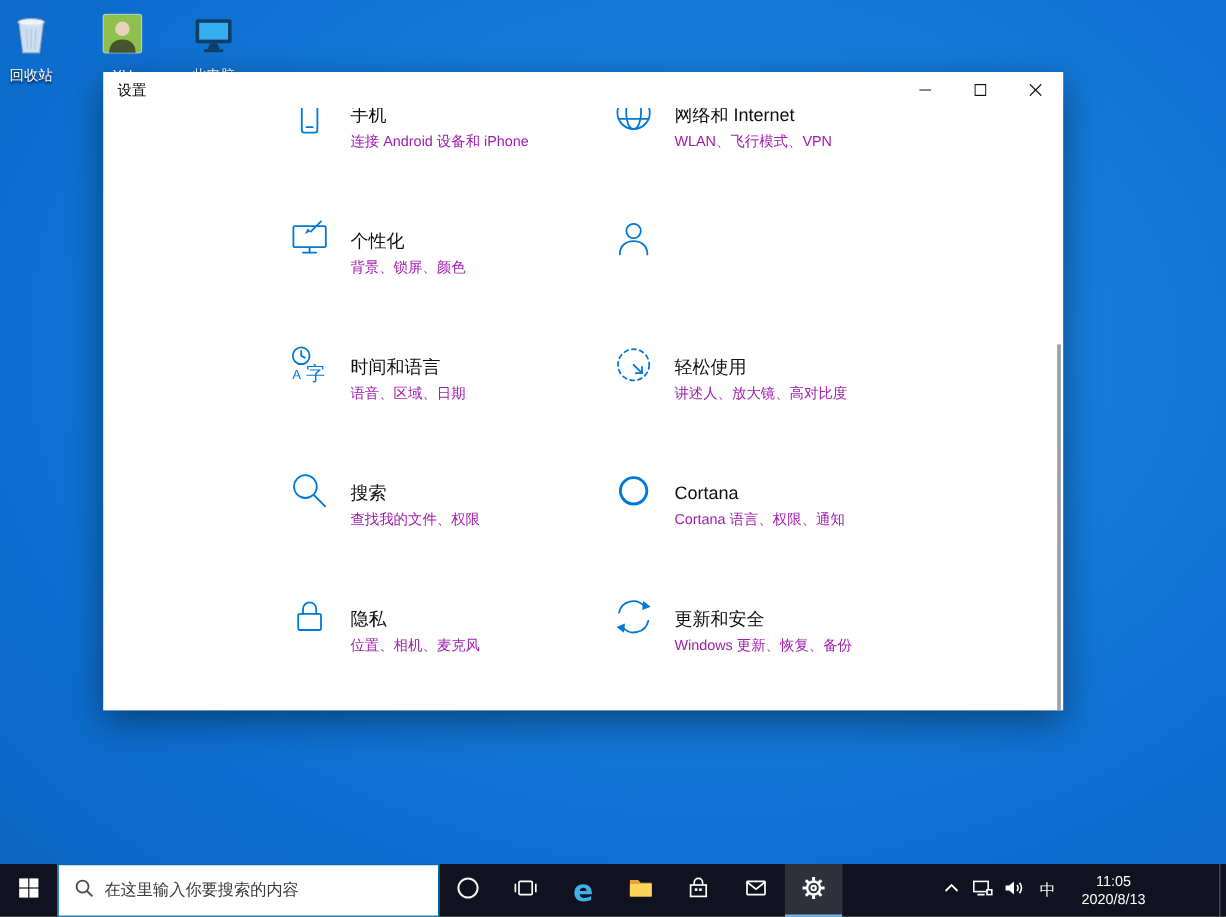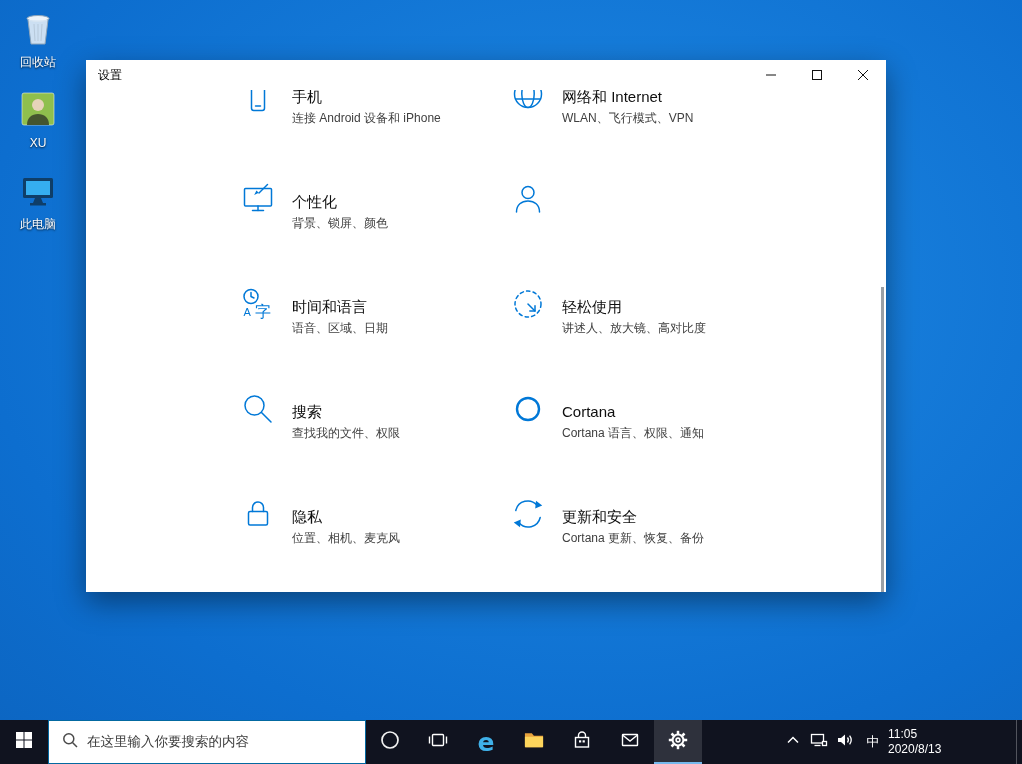--- a/index.html
+++ b/index.html
@@ -8,21 +8,21 @@
     width:1022px; height:764px; overflow:hidden; position:relative;
     font-family:"Liberation Sans","DejaVu Sans",sans-serif;
     -webkit-font-smoothing:antialiased;
   }
 
   
   .desktop {
     position:absolute; left:0; top:0; right:0; bottom:44px;
     background: radial-gradient(125% 135% at 58% 40%, #1e89e4 0%, #0d6ecf 48%, #0a55a8 100%);
   }
-  .desk-icons { position:absolute; top:8px; left:6px; width:64px; display:flex; flex-direction:column; gap:20px; }
+  .desk-icons { position:absolute; top:8px; left:6px; width:64px; display:flex; flex-direction:row; gap:36px; }
   .dicon { display:flex; flex-direction:column; align-items:center; gap:3px; cursor:default; }
   .dicon .dlabel { color:#fff; font-size:12px; line-height:14px; text-shadow:0 1px 2px rgba(0,0,0,.85); }
 
   
   .window {
     position:absolute; left:86px; top:60px; width:800px; height:532px;
     background:#fff; box-shadow:0 10px 28px rgba(0,0,0,.42);
   }
   .titlebar { height:30px; display:flex; align-items:center; }
   .wtitle { font-size:12px; color:#000; padding-left:12px; flex:1; }
@@ -32,40 +32,40 @@
 
   .content { position:absolute; left:0; right:0; top:30px; bottom:0; overflow:hidden; }
   .grid {
     display:grid; grid-template-columns:270px 270px; grid-auto-rows:105px;
     margin:-16px 0 0 154px;
   }
   .tile { display:flex; gap:16px; align-items:flex-start; padding-top:2px; cursor:default; }
   .ticon { flex:0 0 36px; }
   .ticon svg { display:block; stroke:#0078d7; fill:none; stroke-width:1.5; stroke-linecap:round; stroke-linejoin:round; }
   .ttitle { font-size:15px; line-height:19px; color:#0f0f0f;margin-top:11px; }
-  .tsub { font-size:12px; line-height:15px; color:#404040; margin-top:5px; max-width:178px; }
+  .tsub { font-size:12px; line-height:15px; color:#a21caf; margin-top:5px; max-width:178px; }
 
   .vscroll { position:absolute; right:2px; top:197px; width:3px; height:396px; background:#9aa0a6; }
 
   
   .taskbar {
     position:absolute; left:0; right:0; bottom:0; height:44px;
     background:#10131f; display:flex; align-items:stretch; color:#fff;
   }
   .tb-btn { width:48px; display:flex; align-items:center; justify-content:center; cursor:default; }
   .tb-btn.active { background:rgba(255,255,255,.13); box-shadow:inset 0 -2px 0 #76b9ed; }
   .tb-search {
     width:318px; background:#fff; border:1px solid #0369a1;
     display:flex; align-items:center; gap:9px; padding:0 10px 0 13px;
   }
   .tb-search-text { color:#3a3a3a; font-size:13.5px; white-space:nowrap; overflow:hidden; }
   .tray { margin-left:auto; display:flex; align-items:stretch; }
   .tray-btn { width:26px; display:flex; align-items:center; justify-content:center; cursor:default; }
   .ime { width:30px; font-size:13px; display:flex; align-items:center; justify-content:center; }
-  .clock { width:80px; display:flex; flex-direction:column; align-items:flex-start; justify-content:center; font-size:12px; line-height:15px; }
+  .clock { width:80px; display:flex; flex-direction:column; align-items:center; justify-content:center; font-size:12px; line-height:15px; }
   .tray-spacer { width:48px; }
   .show-desktop { width:6px; border-left:1px solid rgba(255,255,255,.28); }
   .edge-e { font-family:"DejaVu Sans",sans-serif; font-weight:bold; font-size:25px; color:#3fb0e8; line-height:1; }
 </style>
 </head>
 <body>
 
 <div class="desktop">
 
   <div class="desk-icons">
@@ -257,21 +257,21 @@
           <span class="ticon">
             <svg width="36" height="36" viewBox="0 0 36 36">
               <path d="M5.8 14.5A12.2 12.2 0 0 1 27 9.3"></path>
               <polygon points="26,4.8 32.2,9.6 25.2,12.4" style="fill:#0078d7;stroke:none"></polygon>
               <path d="M30.2 21.5A12.2 12.2 0 0 1 9 26.7"></path>
               <polygon points="10,31.2 3.8,26.4 10.8,23.6" style="fill:#0078d7;stroke:none"></polygon>
             </svg>
           </span>
           <div class="ttext">
             <div class="ttitle">更新和安全</div>
-            <div class="tsub">Cortana 更新、恢复、备份</div>
+            <div class="tsub">Windows 更新、恢复、备份</div>
           </div>
         </div>
 
       </div>
       <div class="vscroll"></div>
     </div>
   </div>
 </div>
 
 <div class="taskbar">

